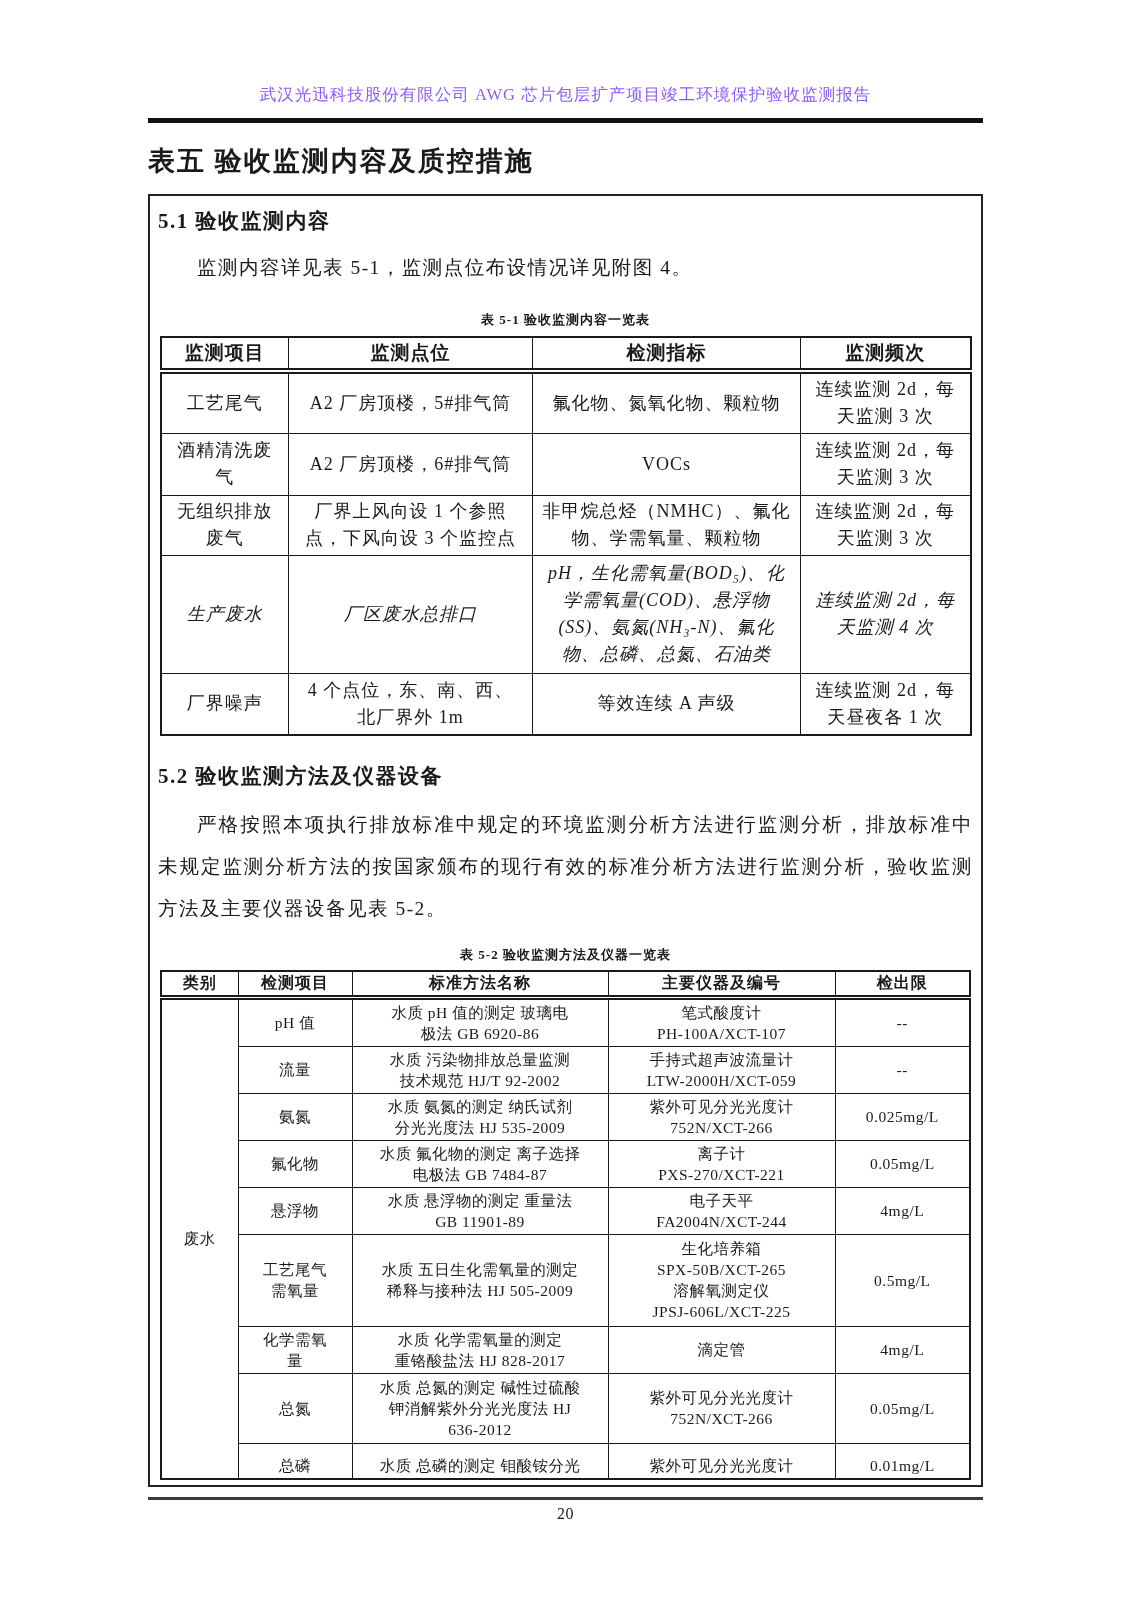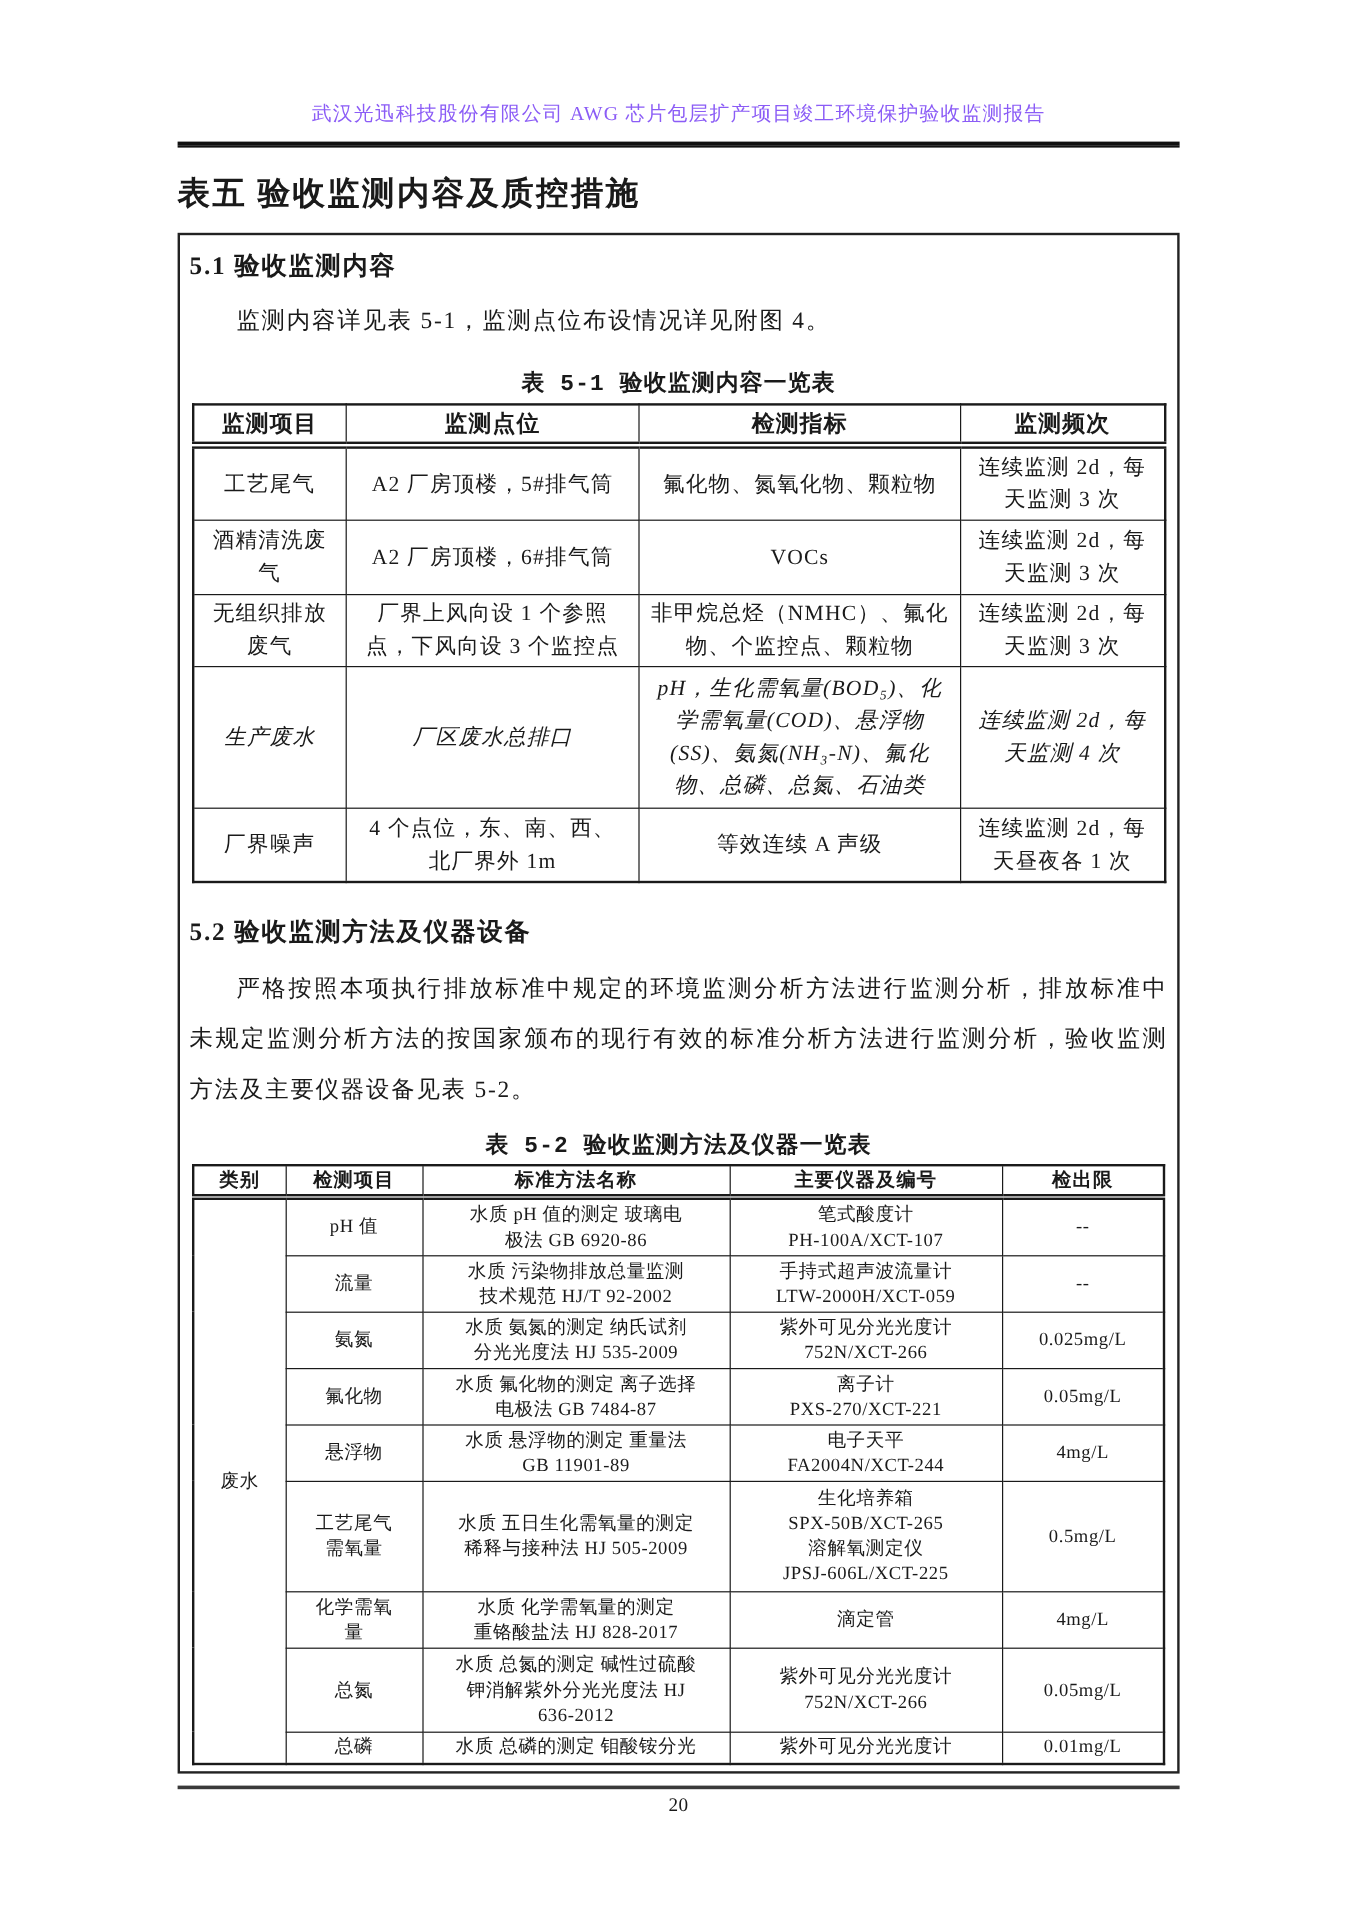--- a/index.html
+++ b/index.html
@@ -29,22 +29,22 @@
   .sec-heading {
     margin-top: 11px; font-size: 21px; font-weight: bold;
     letter-spacing: 1.5px; line-height: 28px; padding-left: 2px;
   }
   .para {
     margin-top: 18px; font-size: 19.5px; line-height: 30px;
     letter-spacing: 1.5px; text-indent: 2em; text-align: justify; padding: 0 2px;
   }
   .para.multi { margin-top: 14px; line-height: 42px; }
   .tbl-caption {
-    margin-top: 24px; text-align: center; font-size: 19px; font-weight: bold;
-    letter-spacing: 1px; line-height: 26px; font-family: Liberation Mono, monospace;
+    margin-top: 24px; text-align: center; font-size: 13px; font-weight: bold;
+    letter-spacing: 1px; line-height: 26px;
   }
   .tbl-caption.second { margin-top: 12px; }
 
   table { border-collapse: collapse; margin: 3px auto 0 auto; table-layout: fixed; }
   table, th, td { border: 1.5px solid #1a1a1a; }
   table { border-width: 2px; }
   th {
     font-weight: bold; text-align: center; vertical-align: middle;
     border-bottom: 6px double #1a1a1a;
   }
@@ -60,21 +60,21 @@
   .tbl-1 .h60 td { height: 60px; }
   .tbl-1 .h118 td { height: 118px; font-style: italic; }
 
   .tbl-2 { width: 765px; font-size: 15.5px; margin-top: 2px; }
   .tbl-2 th { font-size: 16px; height: 26px; letter-spacing: 1px; border-bottom-width: 5px; }
   .tbl-2 td { line-height: 21px; letter-spacing: 0.5px; }
   .tbl-2 .h44 td { height: 44px; }
   .tbl-2 .h46 td { height: 46px; }
   .tbl-2 .h92 td { height: 92px; }
   .tbl-2 .h70 td { height: 70px; }
-  .tbl-2 .clipped td { height: 27px; vertical-align: top; padding-top: 1px; overflow: hidden; }
+  .tbl-2 .clipped td { height: 27px; vertical-align: top; padding-top: 11px; overflow: hidden; }
 
   .footer-rule { margin-top: 10px; border-top: 3px solid #3a3a3a; }
   .page-number { margin-top: 5px; text-align: center; font-size: 16px; letter-spacing: 0.5px; }
 </style>
 </head>
 <body>
 
 <div class="sheet">
 
   <div class="running-header">武汉光迅科技股份有限公司 AWG 芯片包层扩产项目竣工环境保护验收监测报告</div>
@@ -118,21 +118,21 @@
           <td>VOCs</td>
           <td>连续监测 2d，每
 天监测 3 次</td>
         </tr>
         <tr class="h60">
           <td>无组织排放
 废气</td>
           <td>厂界上风向设 1 个参照
 点，下风向设 3 个监控点</td>
           <td>非甲烷总烃（NMHC）、氟化
-物、个监控点、颗粒物</td>
+物、学需氧量、颗粒物</td>
           <td>连续监测 2d，每
 天监测 3 次</td>
         </tr>
         <tr class="h118">
           <td>生产废水</td>
           <td>厂区废水总排口</td>
           <td>pH，生化需氧量(BOD₅)、化
 学需氧量(COD)、悬浮物
 (SS)、氨氮(NH₃-N)、氟化
 物、总磷、总氮、石油类</td>

